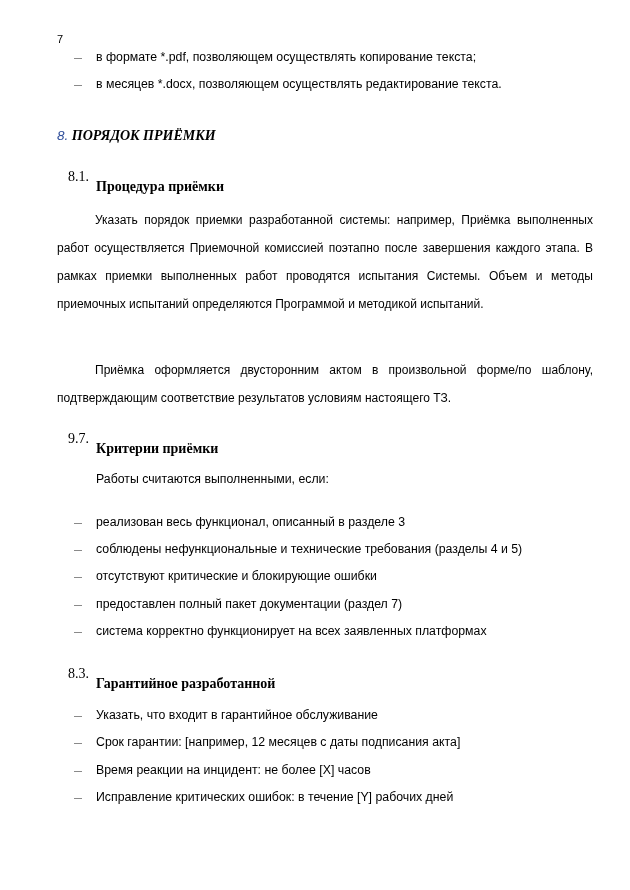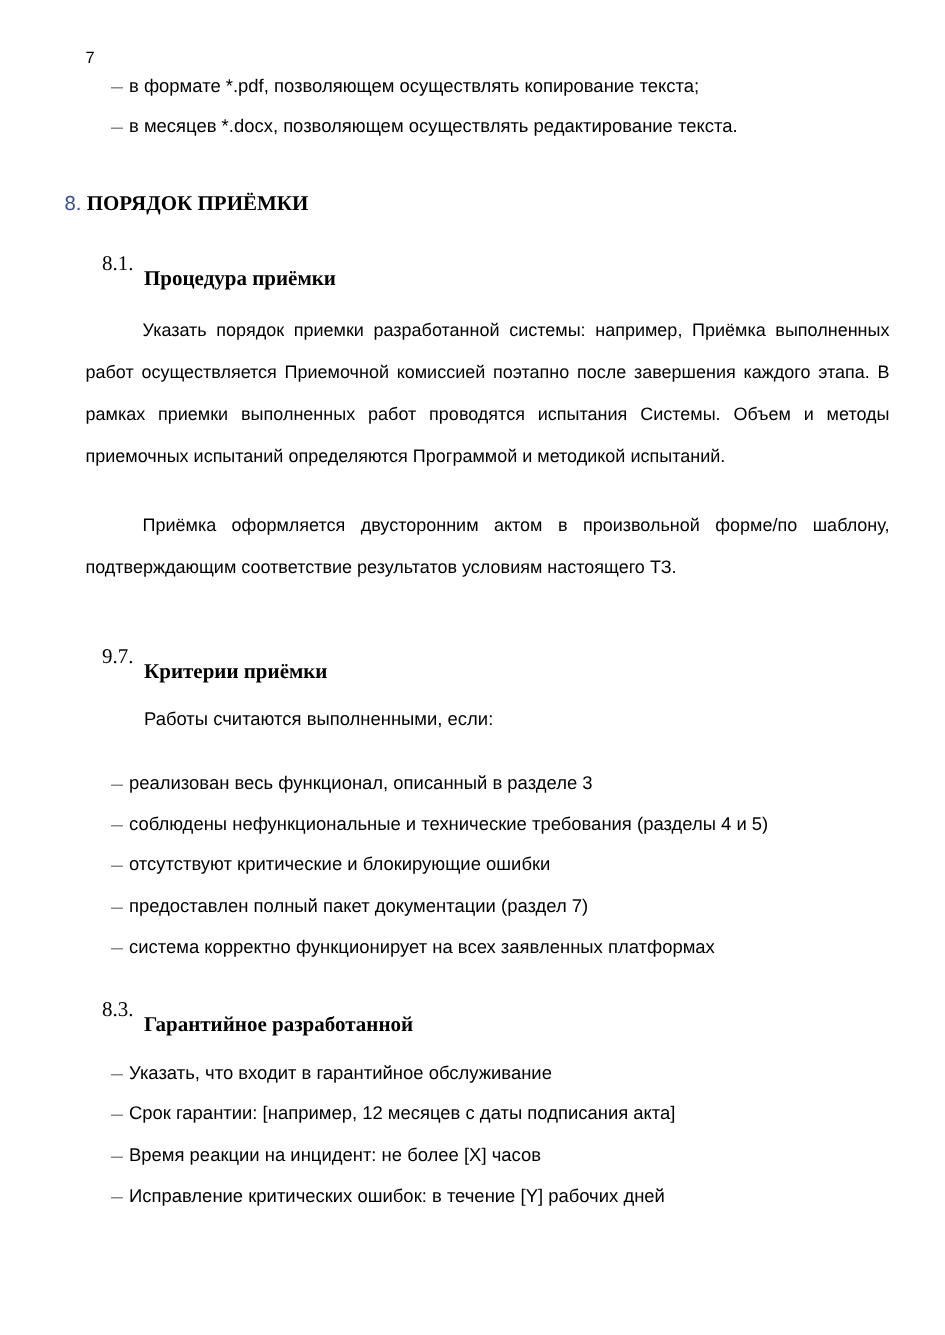--- a/index.html
+++ b/index.html
@@ -1,22 +1,22 @@
 <!DOCTYPE html>
 <html><head>
   <meta charset="utf-8">
   <style>
     html, body { margin: 0; padding: 0; background: #ffffff; }
     body { width: 630px; height: 890px; position: relative; overflow: hidden; color: #000; }
     .page { position: absolute; left: 0; top: 0; width: 630px; height: 890px; }
     .page-number { position: absolute; left: 57px; top: 33px; font-family: "Liberation Sans", sans-serif; font-size: 11px; }
     .bullet { position: absolute; left: 74px; font-family: "Liberation Sans", sans-serif; font-size: 12.3px; white-space: nowrap; }
     .bullet .dash { position: absolute; left: 0; top: 8px; width: 8px; height: 1px; background: #8a8a8a; }
-    .bullet .text { position: absolute; left: 12px; top: 0; }
-    .h1 { position: absolute; left: 43px; top: 128px; font-family: "Liberation Serif", serif; font-weight: bold; font-size: 14px; white-space: nowrap; }
+    .bullet .text { position: absolute; left: 22px; top: 0; }
+    .h1 { position: absolute; left: 57px; top: 128px; font-family: "Liberation Serif", serif; font-weight: bold; font-size: 14px; white-space: nowrap; font-style: italic; }
     .h1 .num { color: #2e4d9a; font-family: "Liberation Sans", sans-serif; font-weight: normal; font-size: 13.5px; }
     .h2 { position: absolute; left: 57px; font-family: "Liberation Serif", serif; font-size: 14px; white-space: nowrap; }
     .h2 .num { position: absolute; left: 11px; top: 0; font-weight: normal; }
     .h2 .title { position: absolute; left: 39px; top: 0; font-weight: bold; margin-top: 10px; }
     .para { position: absolute; left: 57px; width: 536px; font-family: "Liberation Sans", sans-serif; font-size: 12px; line-height: 28px; text-align: justify; text-indent: 38px; }
     .para-left { position: absolute; left: 96px; font-family: "Liberation Sans", sans-serif; font-size: 12.3px; white-space: nowrap; }
   </style>
 </head>
 <body>
 
@@ -37,21 +37,21 @@
     <span class="num">8.</span>
     <span>ПОРЯДОК ПРИЁМКИ</span>
   </div>
 
   <div class="h2" style="top:169px;">
     <span class="num">8.1.</span>
     <span class="title">Процедура приёмки</span>
   </div>
 
   <div class="para" style="top:206px;">Указать порядок приемки разработанной системы: например, Приёмка выполненных работ осуществляется Приемочной комиссией поэтапно после завершения каждого этапа. В рамках приемки выполненных работ проводятся испытания Системы. Объем и методы приемочных испытаний определяются Программой и методикой испытаний.</div>
-  <div class="para" style="top:336px;">Приёмка оформляется двусторонним актом в произвольной форме/по шаблону, подтверждающим соответствие результатов условиям настоящего ТЗ.</div>
+  <div class="para" style="top:356px;">Приёмка оформляется двусторонним актом в произвольной форме/по шаблону, подтверждающим соответствие результатов условиям настоящего ТЗ.</div>
 
   <div class="h2" style="top:431px;">
     <span class="num">9.7.</span>
     <span class="title">Критерии приёмки</span>
   </div>
 
   <div class="para-left" style="top:472px;text-align:right;">Работы считаются выполненными, если:</div>
 
   <div class="bullet" style="top:515px;">
     <span class="dash"></span>

